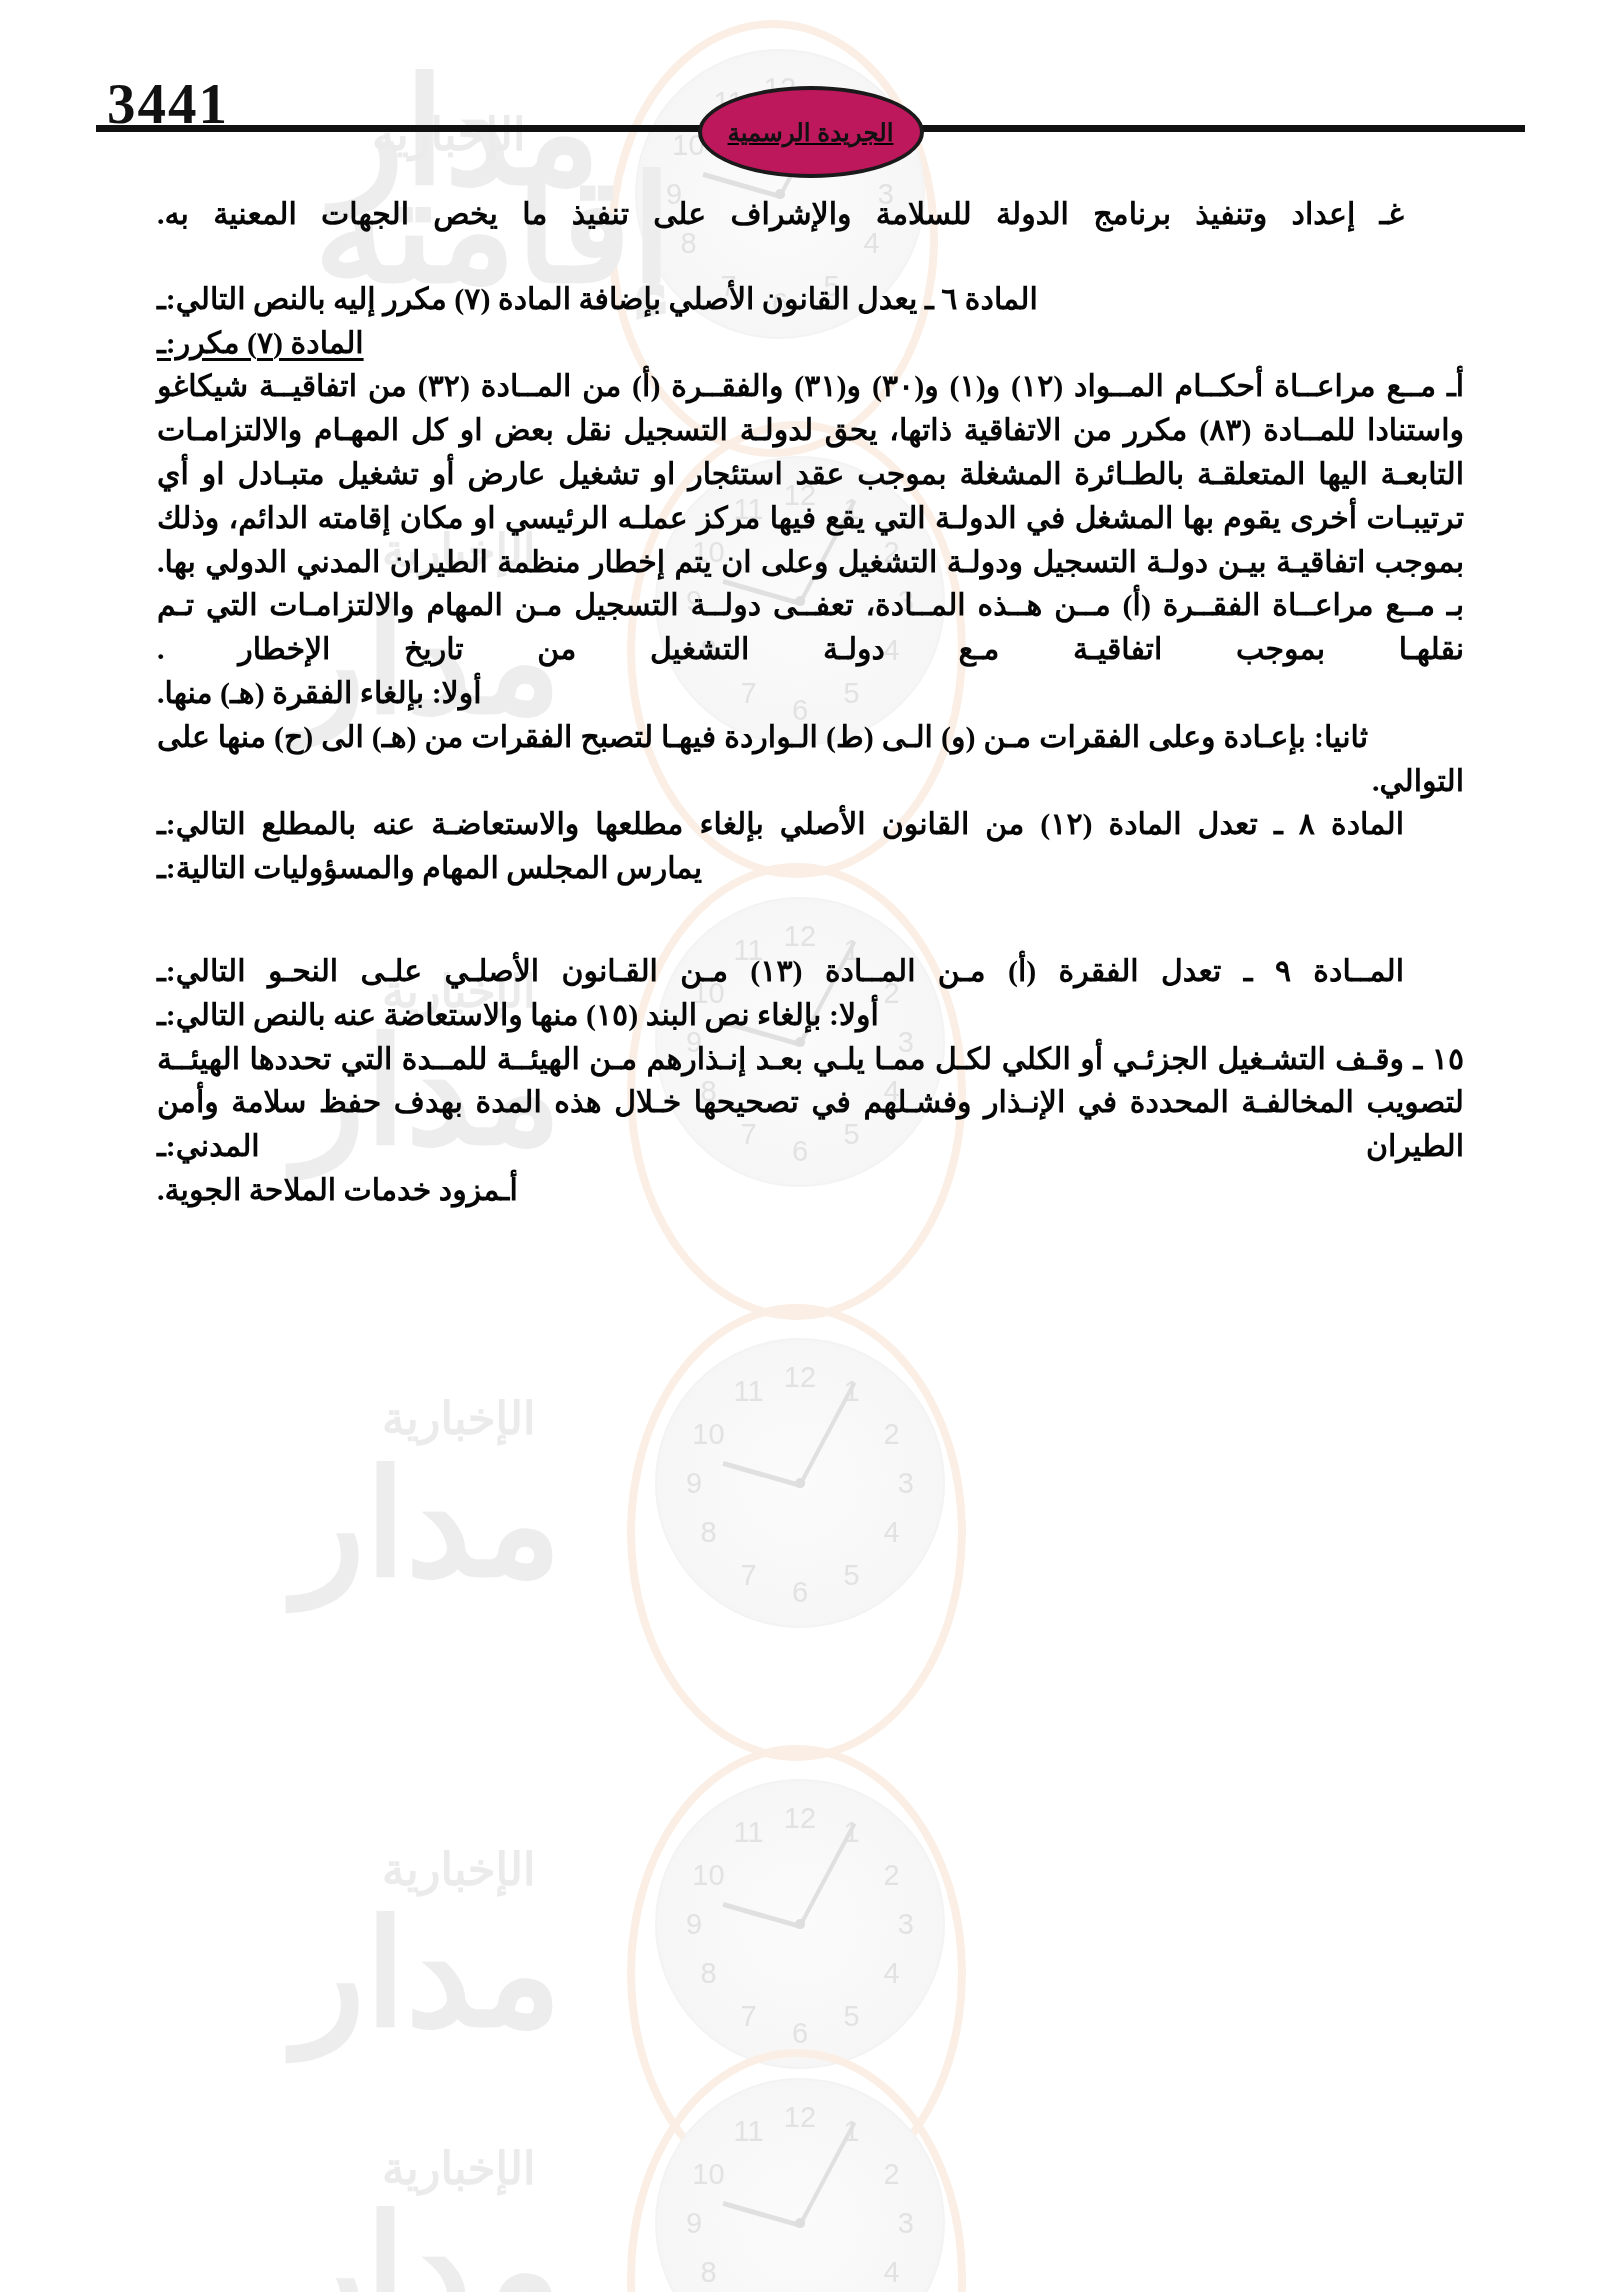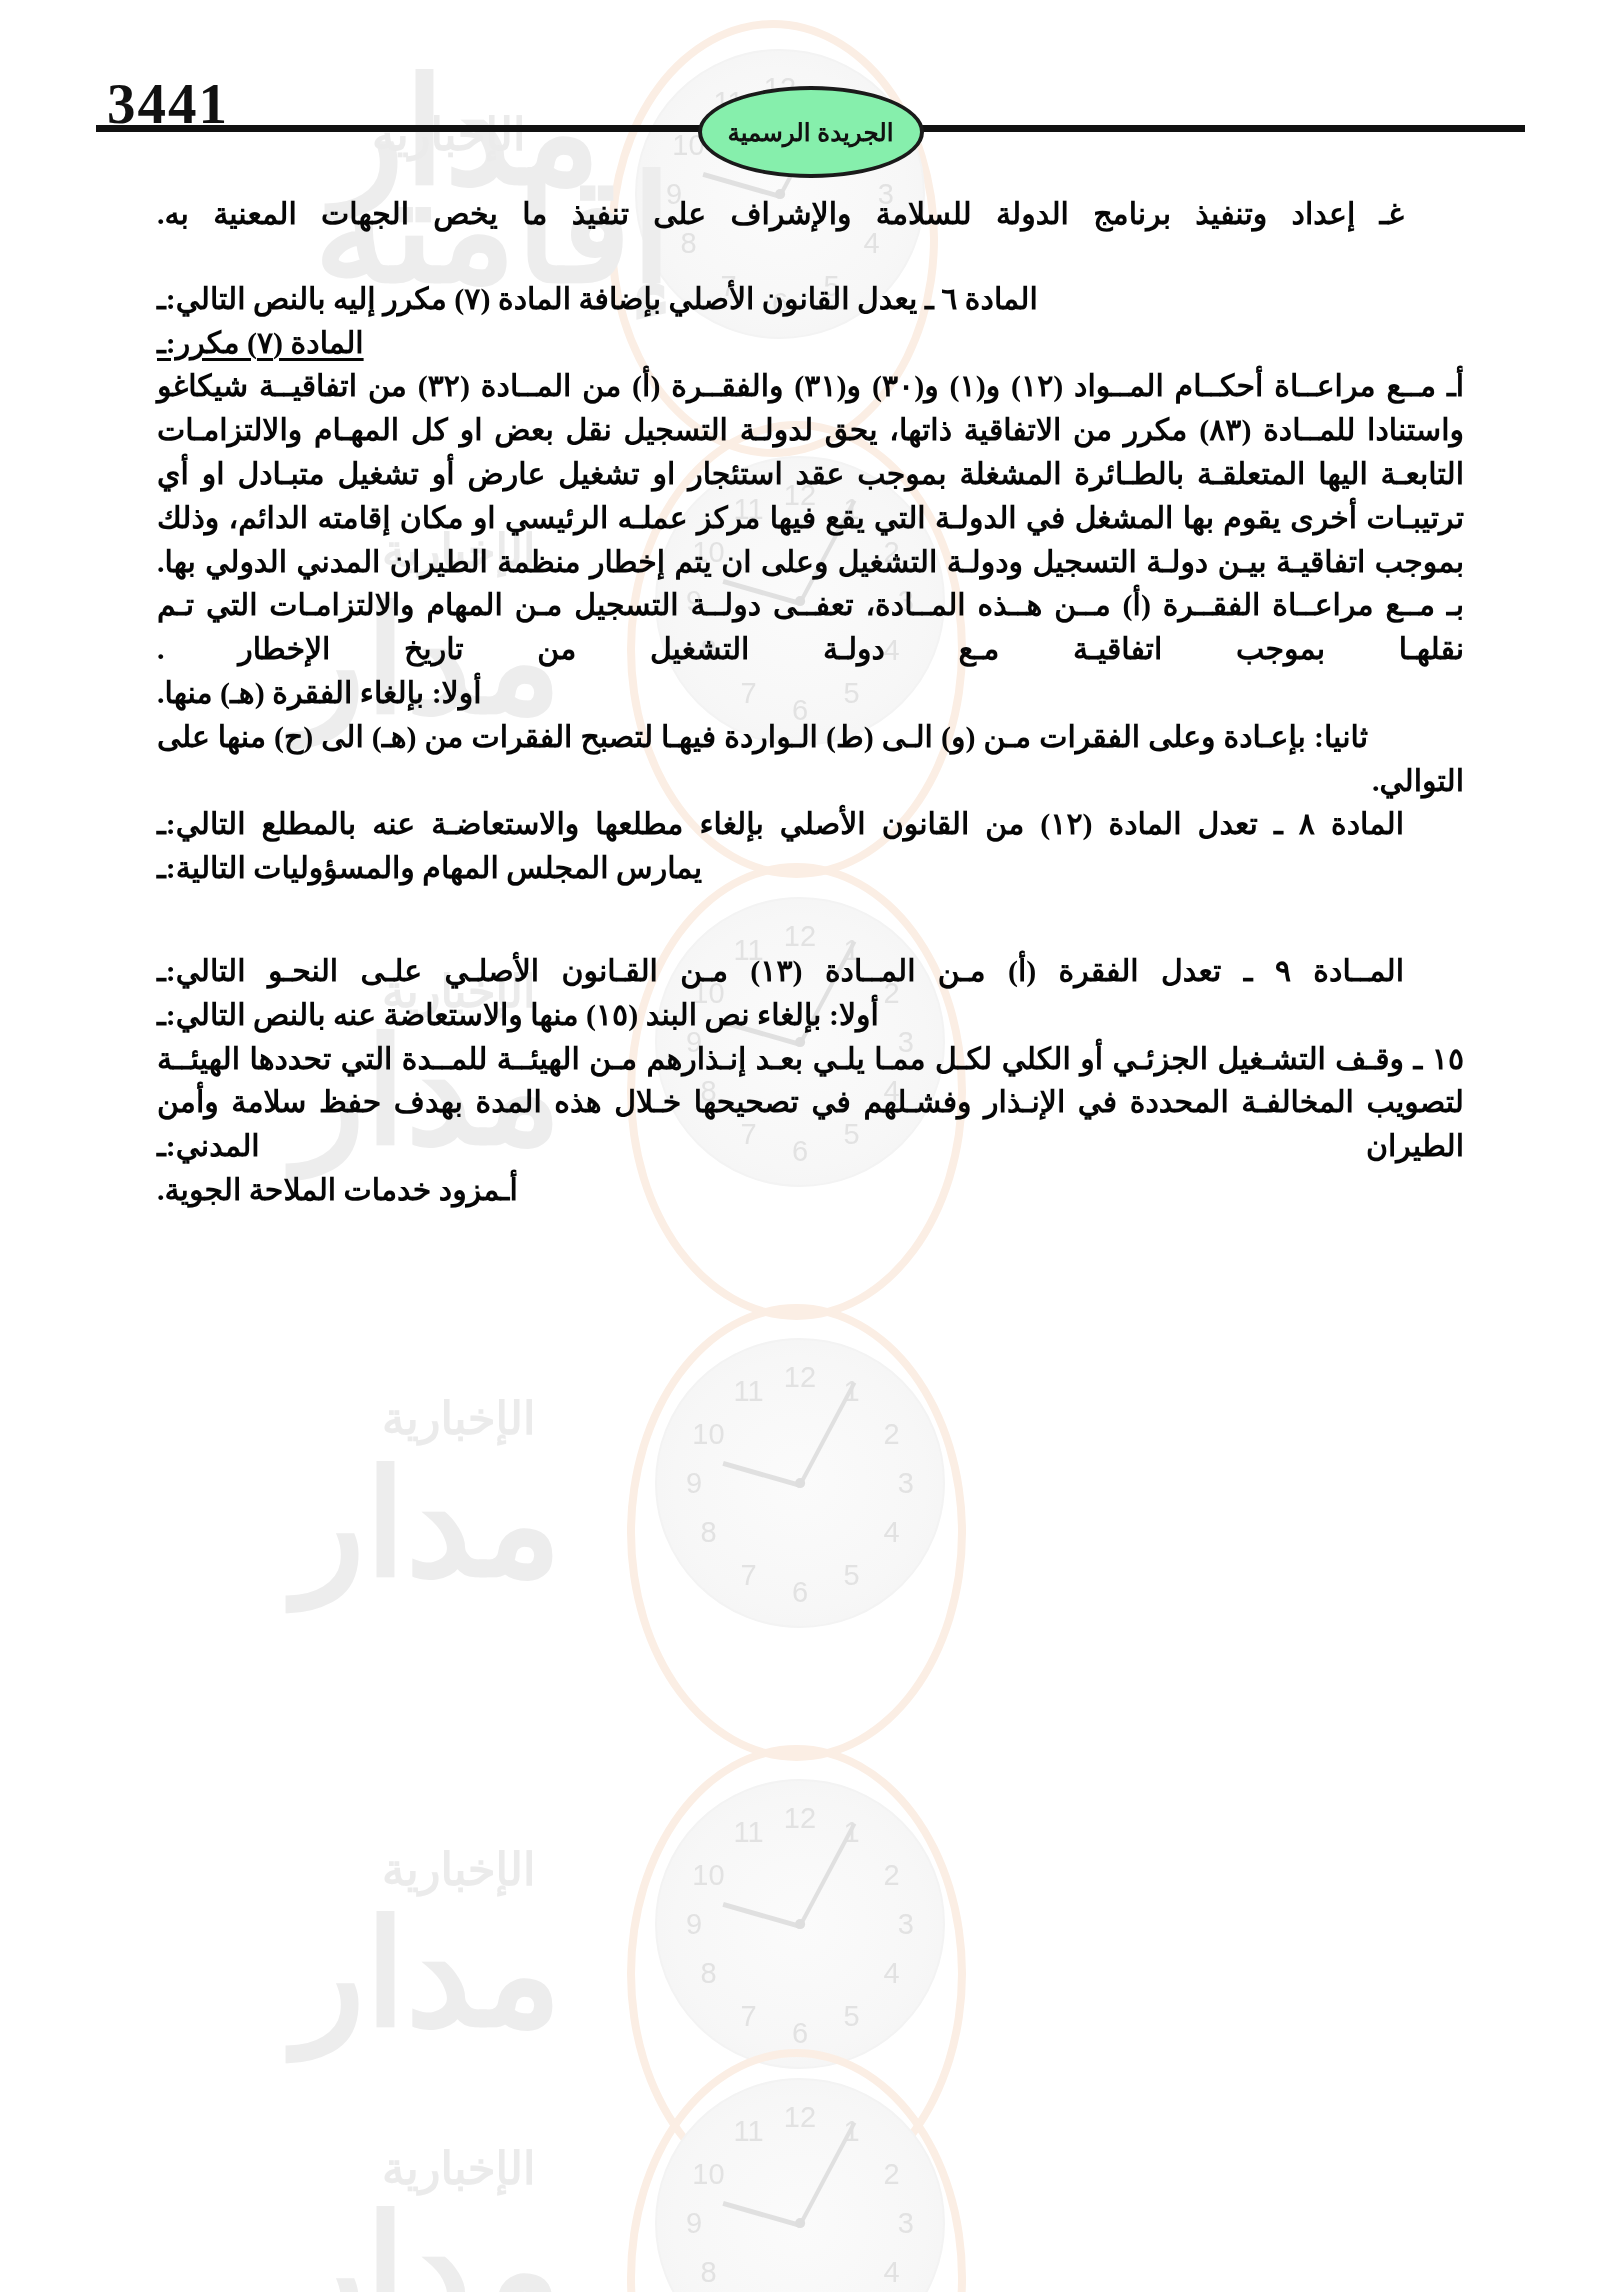--- a/index.html
+++ b/index.html
@@ -108,24 +108,25 @@
   }
   .gazette-badge {
     position: absolute;
     top: 86px;
     left: 50%;
     transform: translateX(-50%);
     width: 218px;
     height: 84px;
     border: 4.9px solid #1a1a1a;
     border-radius: 50%;
-    background: #86efac;
+    background: #be185d;
     display: flex;
     align-items: center;
     justify-content: center;
+    text-decoration: underline;
   }
   .gazette-badge span {
     font-family: "Liberation Sans", sans-serif;
     font-size: 24.5px;
     font-weight: bold;
     color: #111;
     letter-spacing: 0.5px;
   }
 
   

